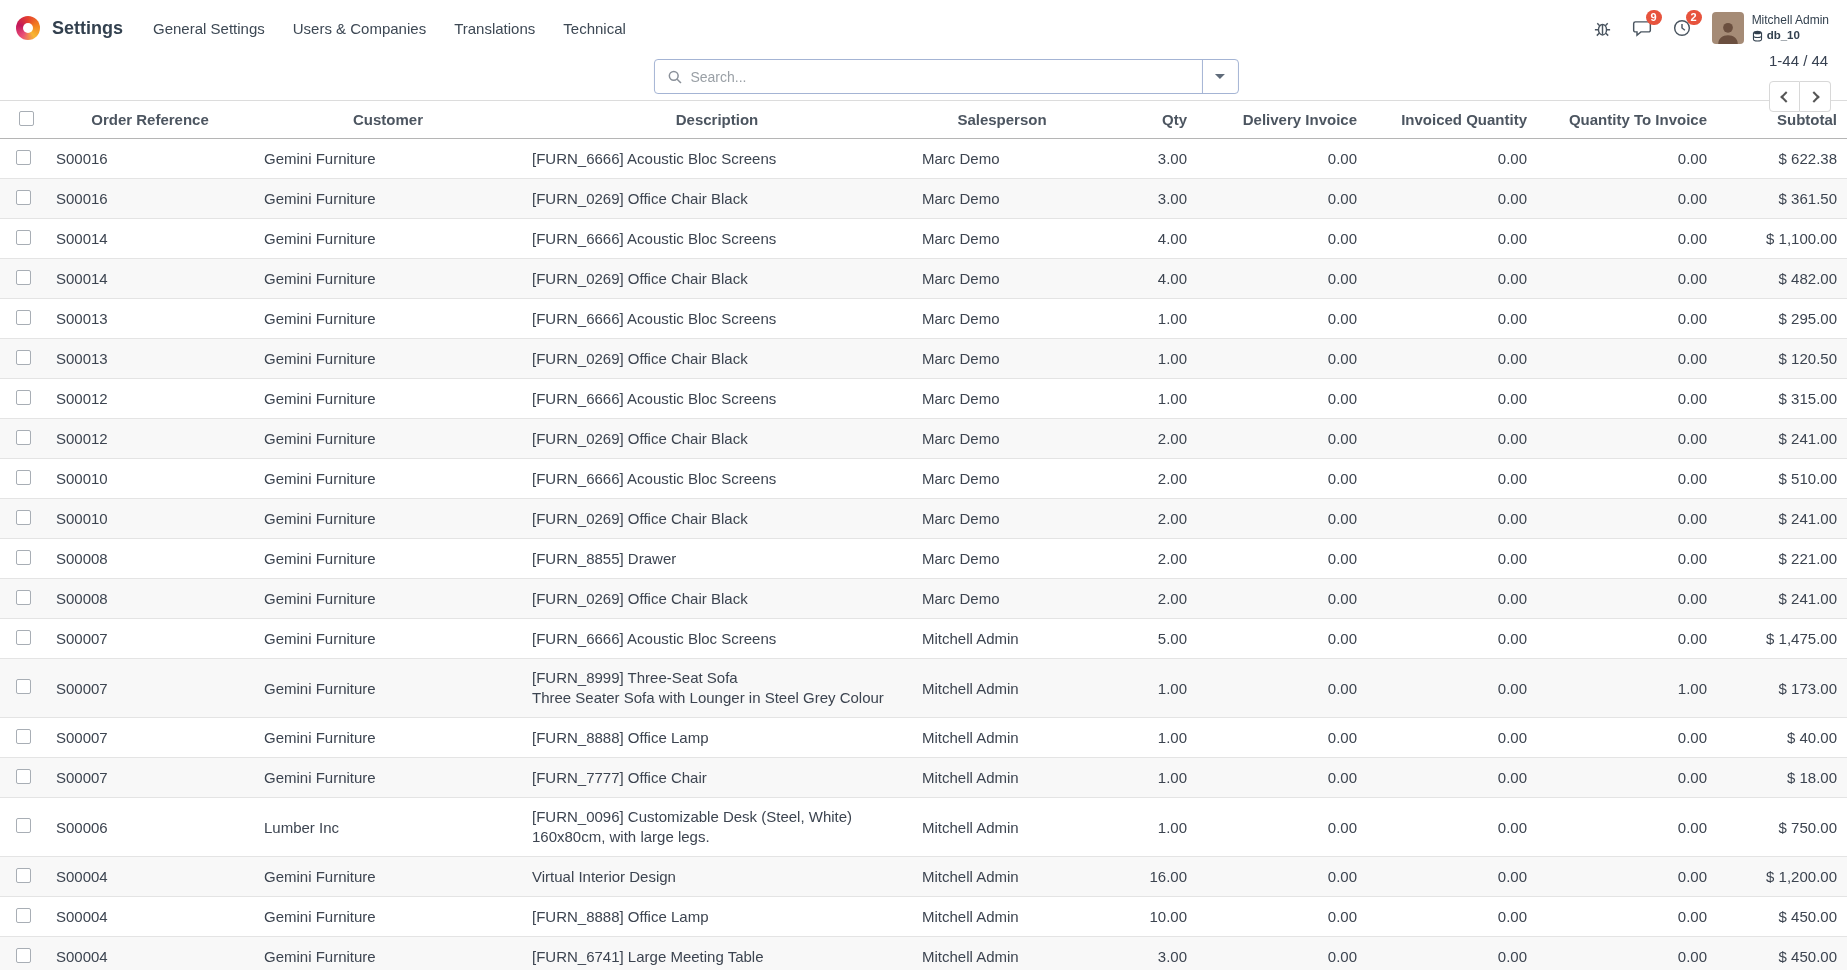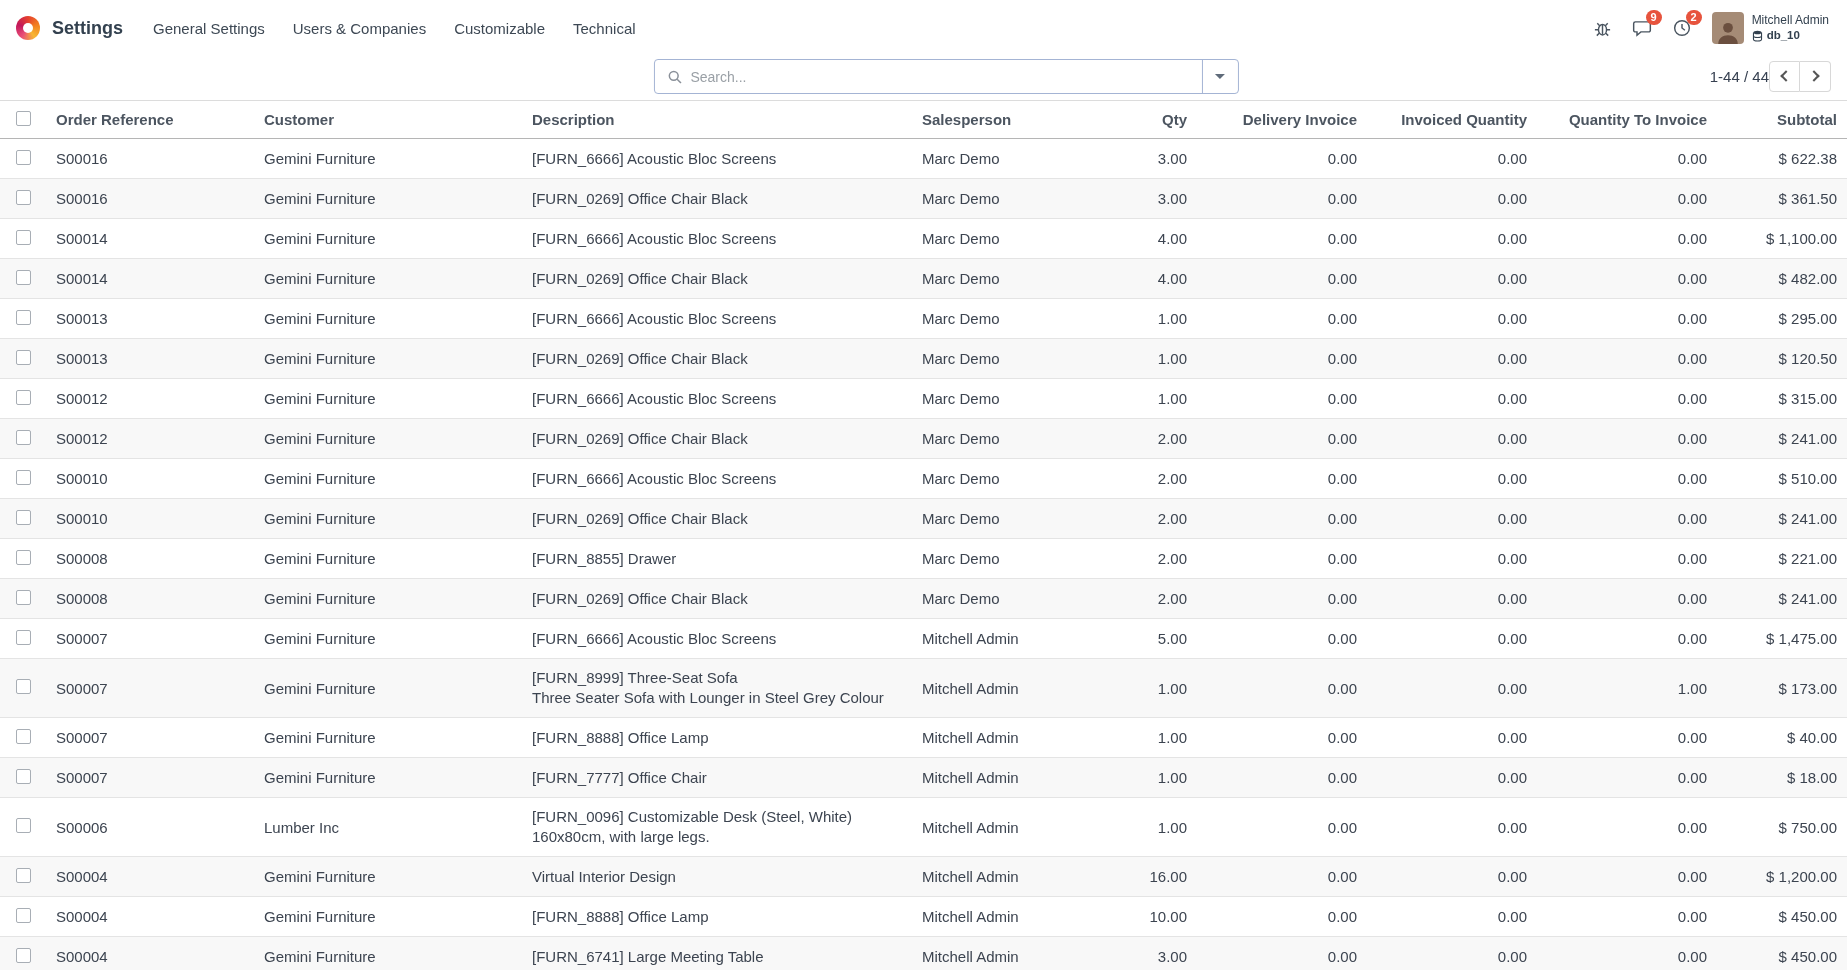--- a/index.html
+++ b/index.html
@@ -72,21 +72,21 @@
     width: 36px; height: 100%; border-left: 1px solid #a4b4d4;
     display: flex; align-items: center; justify-content: center; cursor: pointer;
   }
   .caret-down {
     width: 0; height: 0; border-left: 5px solid transparent; border-right: 5px solid transparent;
     border-top: 5px solid #5f6b7a;
   }
 
   .cp-right {
     position: absolute; right: 16px; top: 0; height: 48px;
-    display: flex; align-items: center; 
+    display: flex; gap: 12px; flex-direction: column;
   }
   .pager-value { font-size: 15px; color: #374151; cursor: pointer; }
   .pager-buttons { display: flex; }
   .pager-btn {
     width: 31px; height: 31px; background: #fff; border: 1px solid #d8d8d8;
     display: flex; align-items: center; justify-content: center; cursor: pointer;
   }
   .pager-btn.prev { border-radius: 4px 0 0 4px; }
   .pager-btn.next { border-radius: 0 4px 4px 0; border-left: none; }
   .chev { width: 8px; height: 8px; border-left: 2px solid #555; border-bottom: 2px solid #555; }
@@ -96,21 +96,21 @@
   
   table.o-list {
     width: 1847px; border-collapse: collapse; table-layout: fixed;
     border-top: 1px solid #dcdcdc;
   }
   table.o-list th, table.o-list td {
     padding: 9px 10px; vertical-align: middle; font-size: 15px;
     overflow: hidden; white-space: nowrap; text-overflow: ellipsis;
   }
   thead th {
-    font-weight: 700; color: #4c5560; text-align: left;
+    font-weight: 700; color: #4c5560; text-align: center;
     border-bottom: 1px solid #b5b5b5; background: #fff; height: 38px; cursor: pointer;
   }
   tbody td { color: #3c4450; border-bottom: 1px solid #e4e4e4; height: 40px; cursor: pointer; }
   tbody tr:nth-child(even) { background: #f8f8f8; }
   th.num, td.num { text-align: right; }
   th.col-subtotal, td.col-subtotal { padding-right: 18px; }
   .cb-cell { padding-left: 16px !important; width: 46px; }
   .checkbox {
     display: inline-block; width: 15px; height: 15px;
     border: 1px solid #a8aeb5; border-radius: 2px; background: #fff; cursor: pointer;
@@ -118,21 +118,21 @@
   td .desc-line { line-height: 20px; white-space: nowrap; overflow: hidden; text-overflow: ellipsis; }
 </style>
 </head>
 <body>
 
 <header class="navbar">
   <div class="logo"></div>
   <div class="app-name">Settings</div>
   <div class="menu-item">General Settings</div>
   <div class="menu-item">Users &amp; Companies</div>
-  <div class="menu-item">Customizable</div>
+  <div class="menu-item">Translations</div>
   <div class="menu-item">Technical</div>
 
   <div class="navbar-right">
     <div class="icon-btn">
       <svg width="19" height="19" viewBox="0 0 16 16" fill="none" stroke="#4a5560" stroke-width="1.2">
         <ellipse cx="8" cy="9" rx="3.4" ry="4.4"></ellipse>
         <line x1="8" y1="4.8" x2="8" y2="13.2"></line>
         <path d="M5.6 5.6 L3.6 3.6 M10.4 5.6 L12.4 3.6 M4.6 9 H1.6 M14.4 9 H11.4 M5.2 12 L3.2 14 M10.8 12 L12.8 14"></path>
       </svg>
     </div>

